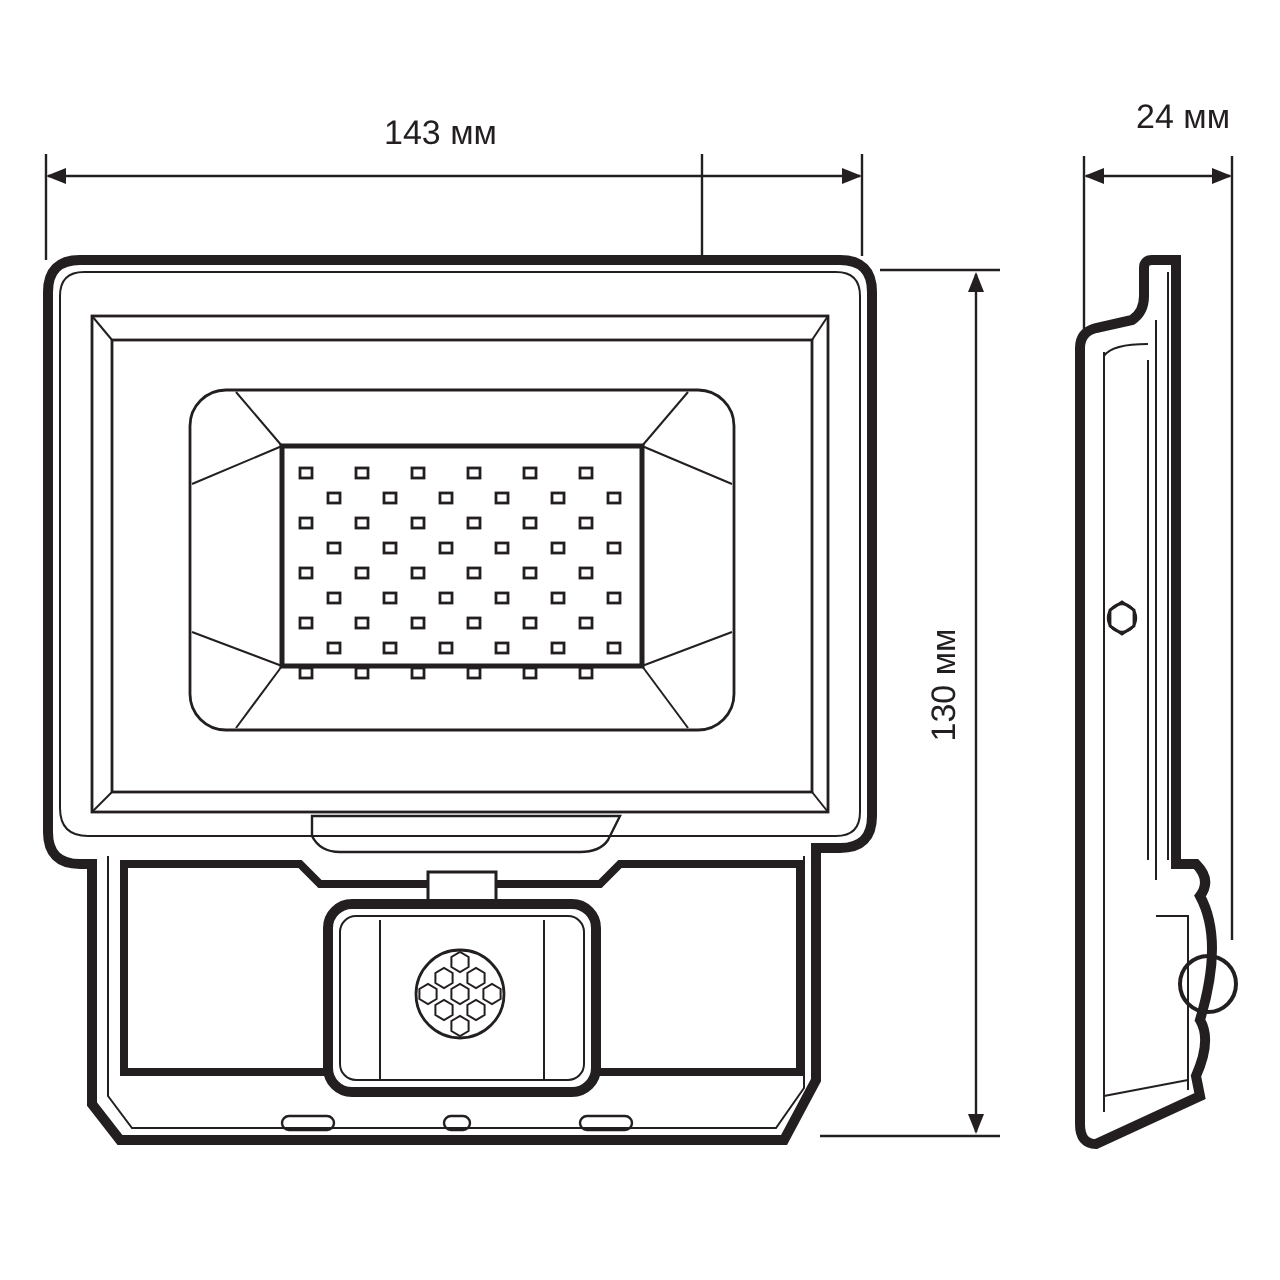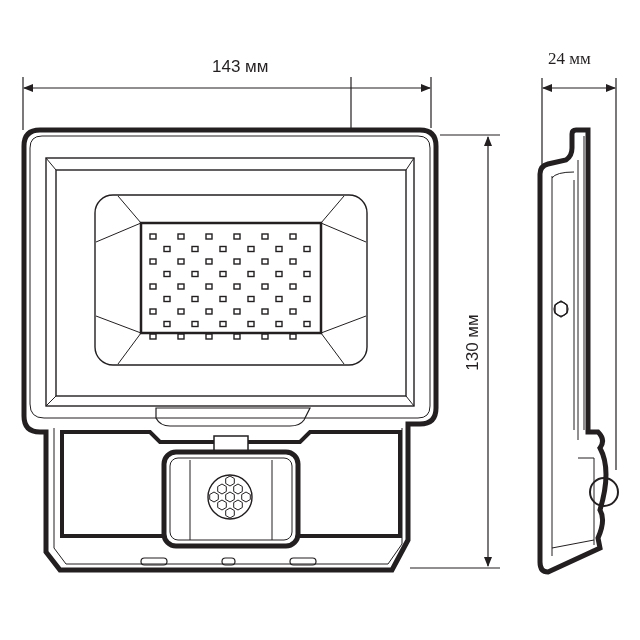--- a/index.html
+++ b/index.html
@@ -1,19 +1,19 @@
 <!DOCTYPE html>
 <html><head>
 <meta charset="utf-8">
 <style>
   html, body { margin:0; padding:0; background:#ffffff; }
   body { width:640px; height:640px; position:relative; overflow:hidden; font-family:"Liberation Sans", sans-serif; }
   .label { position:absolute; color:#231f20; font-size:17px; line-height:1; white-space:nowrap; }
-  #lbl-width { left:192px; top:58px;margin-left:20px; }
-  #lbl-depth { left:548px; top:50px;font-family:Liberation Serif, serif; }
+  #lbl-width { left:192px; top:58px; }
+  #lbl-depth { left:568px; top:50px; }
   #lbl-height { left:452px; top:334px; transform:rotate(-90deg); transform-origin:center; width:80px; text-align:center; margin-left:-20px; }
   svg { position:absolute; left:0; top:0; }
 </style>
 </head>
 <body>
 
 <svg width="640" height="640" viewBox="0 0 640 640">
   <defs>
     <marker id="arr" markerWidth="10" markerHeight="8" refX="9" refY="4" orient="auto" markerUnits="userSpaceOnUse">
       <path d="M0,0 L10,4 L0,8 Z" fill="#231f20"></path>

